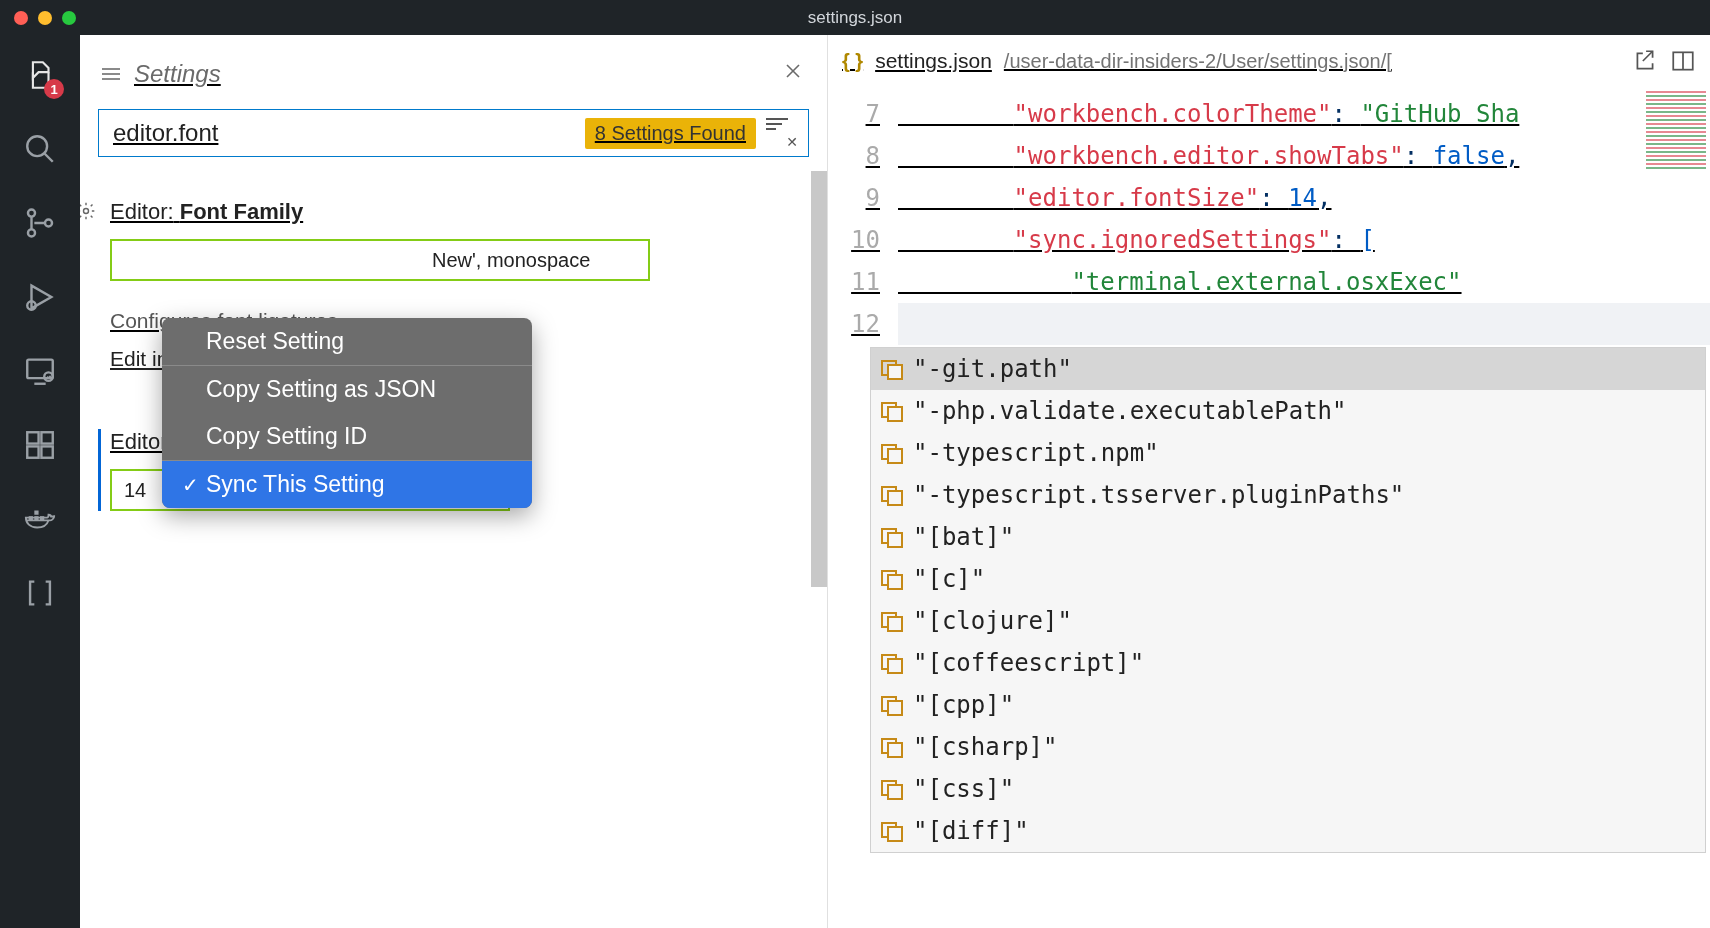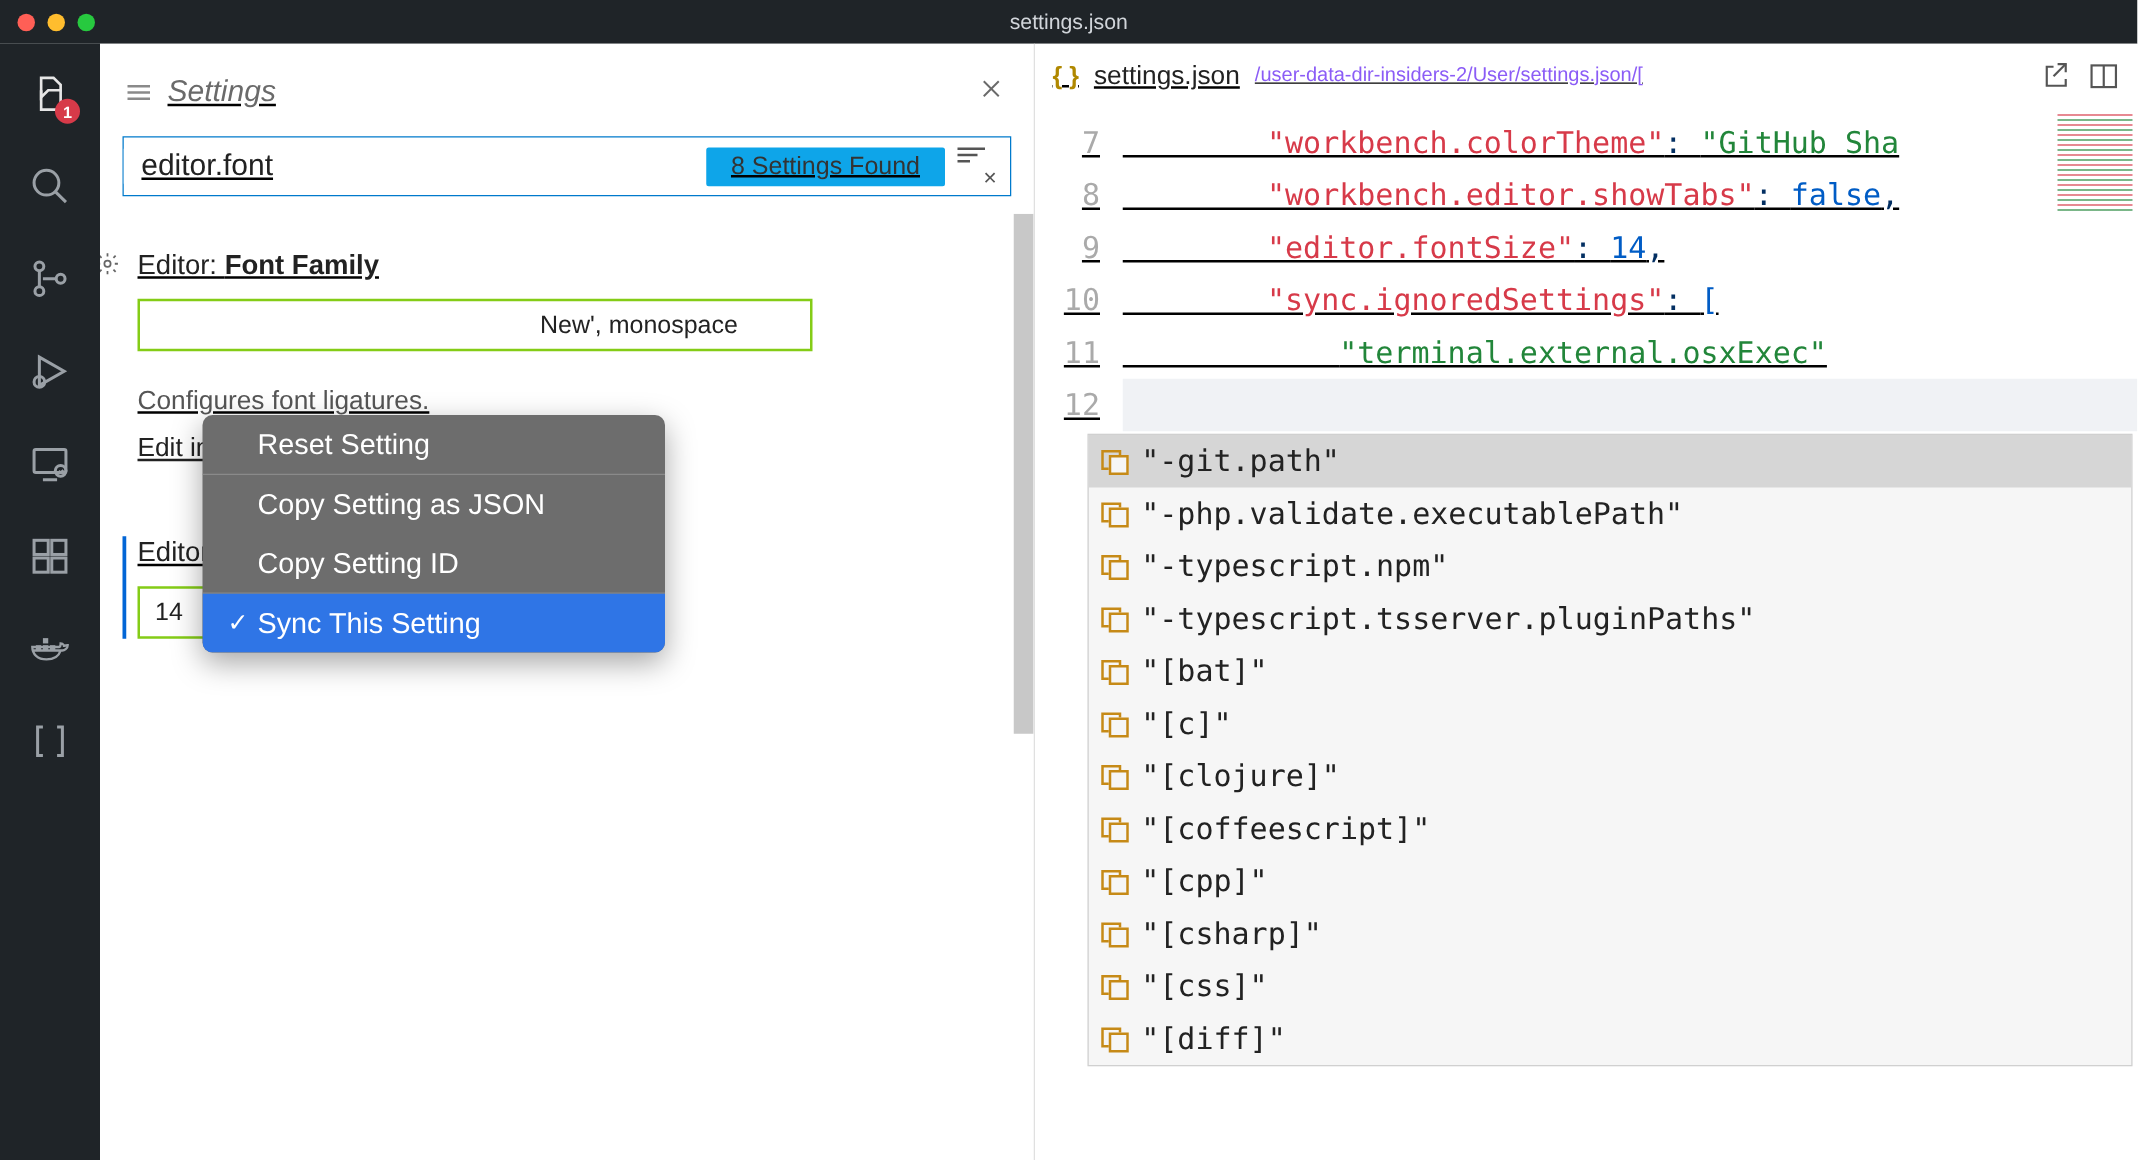--- a/index.html
+++ b/index.html
@@ -32,21 +32,21 @@
   .settings-pane { width: 747px; background: #fff; display: flex; flex-direction: column; position: relative; }
   .settings-header { display: flex; align-items: center; padding: 22px 14px 12px 22px; }
   .hamburger-small { width: 18px; display: flex; flex-direction: column; gap: 3px; margin-right: 14px; }
   .hamburger-small span { height: 2px; background: #8a8a8a; }
   .settings-title { font-size: 24px; font-style: italic; color: #6a6a6a; flex: 1; }
   .close-x { color: #6a6a6a; font-size: 22px; padding: 4px 10px; }
 
   .search-wrap { margin: 6px 18px 14px 18px; }
   .search-box { display: flex; align-items: center; border: 1px solid #007acc; background: #fff; height: 48px; }
   .search-input { flex: 1; border: none; outline: none; font-size: 24px; padding: 0 14px; color: #222; }
-  .found-pill { background: #0ea5e9; color: #333; padding: 4px 20px; margin-right: 10px; font-size: 20px; border-radius: 2px; }
+  .found-pill { background: #eab308; color: #333; padding: 4px 10px; margin-right: 10px; font-size: 20px; border-radius: 2px; }
   .clear-icon { width: 30px; height: 30px; margin-right: 12px; position: relative; }
   .clear-icon::before, .clear-icon::after { content: ""; position: absolute; background: #555; }
   .clear-icon .hl { width: 18px; height: 2px; background: #555; margin-bottom: 3px; }
   .clear-icon-inner { display: flex; flex-direction: column; align-items: flex-start; }
   .clear-icon .hx { position: absolute; right: -2px; bottom: -2px; font-size: 14px; color: #555; }
 
   .tabs { margin: 6px 18px 0 18px; display: flex; }
   .tab { padding: 10px 16px 10px 16px; font-size: 22px; color: #222; border-bottom: 1.5px solid #222; }
 
   .settings-body { flex: 1; overflow: hidden; padding: 28px 18px 0 18px; position: relative; }
@@ -56,32 +56,32 @@
   .setting-item.modified::before { content: ""; position: absolute; left: 0; top: 0; bottom: 0; width: 3px; background: #0366d6; }
   .setting-title-row { display: flex; align-items: flex-start; gap: 10px; font-size: 22px; }
   .gear-small { position: absolute; left: -22px; top: 2px; color: #666; }
   .setting-label { color: #222; }
   .setting-label strong { font-weight: 700; }
   .setting-desc { color: #555; font-size: 21px; margin-top: 10px; }
   .setting-input { margin-top: 14px; width: 540px; border: 2px solid #84cc16; height: 42px; padding: 0 12px; font-size: 20px; color: #222; background: #fff; }
   .edit-link { color: #222; text-decoration: underline; font-size: 21px; margin-top: 14px; display: inline-block; }
 
   
-  .context-menu { position: absolute; left: 82px; top: 297px; width: 370px; background: #6d6d6d; border-radius: 8px; overflow: hidden; box-shadow: 0 8px 24px rgba(0,0,0,0.35); z-index: 20; }
+  .context-menu { position: absolute; left: 82px; top: 283px; width: 370px; background: #6d6d6d; border-radius: 8px; overflow: hidden; box-shadow: 0 8px 24px rgba(0,0,0,0.35); z-index: 20; }
   .context-item { padding: 10px 20px; font-size: 23px; color: #fff; display: flex; align-items: center; gap: 8px; }
   .context-sep { height: 1px; background: #8a8a8a; }
   .context-item.selected { background: #2f75e6; }
   .checkmark { width: 16px; font-size: 20px; }
 
   
   .editor-pane { flex: 1; display: flex; flex-direction: column; background: #fff; border-left: 1px solid #e0e0e0; position: relative; }
   .editor-tab-row { height: 52px; display: flex; align-items: center; padding: 0 14px; gap: 12px; }
   .braces-icon { color: #b08800; font-weight: 700; font-size: 20px; }
   .tab-file { font-size: 21px; color: #222; }
-  .tab-path { font-size: 16px; color: #8b5cf6; }
+  .tab-path { font-size: 20px; color: #737373; }
   .tab-spacer { flex: 1; }
   .tab-icon { width: 26px; height: 26px; color: #555; }
   .tab-icon svg { width: 26px; height: 26px; }
 
   .editor-body { flex: 1; display: flex; font-family: Menlo, Consolas, monospace; font-size: 24px; position: relative; }
   .gutter { width: 70px; text-align: right; color: #aaa; padding-right: 18px; line-height: 42px; padding-top: 6px; }
   .codecol { flex: 1; line-height: 42px; padding-top: 6px; white-space: pre; overflow: hidden; }
   .codecol .line { height: 42px; }
   .tok-str { color: #22863a; }
   .tok-str-red { color: #d73a49; }

